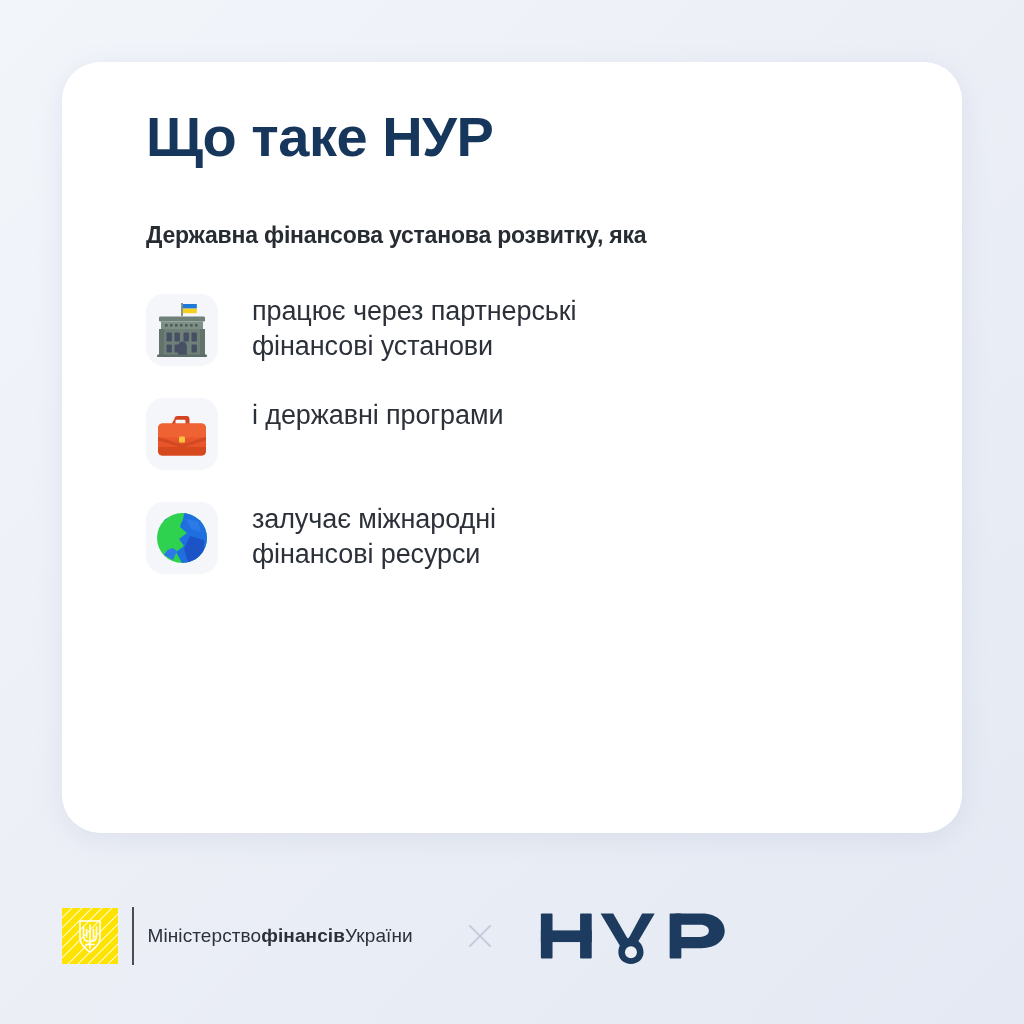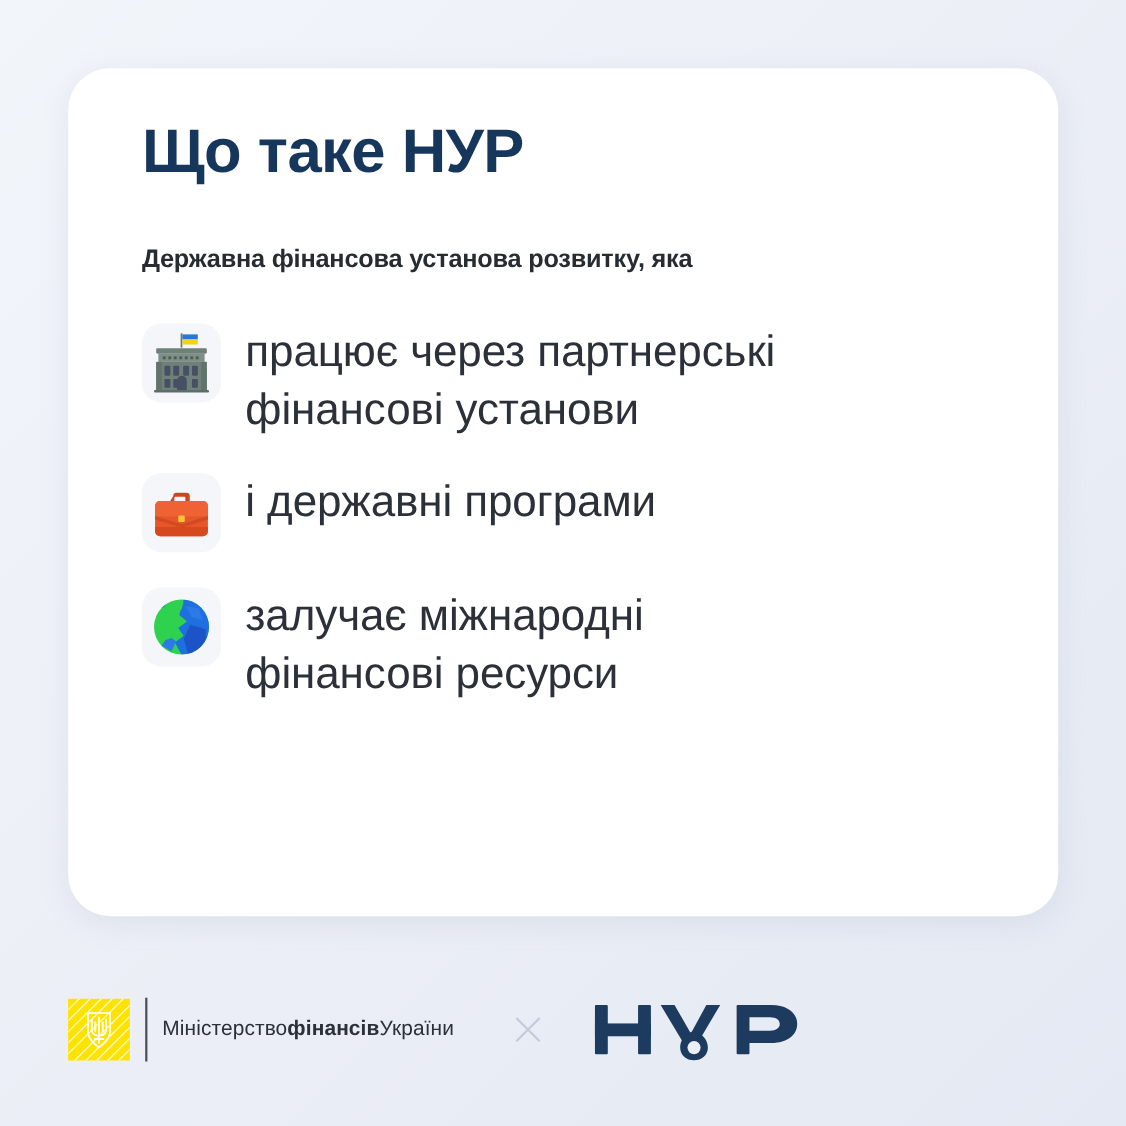--- a/index.html
+++ b/index.html
@@ -28,21 +28,21 @@
   .card {
     position: absolute;
     left: 62px;
     top: 62px;
     width: 900px;
     height: 771px;
     background: #ffffff;
     border-radius: 38px;
     box-shadow: 0 6px 26px rgba(140, 155, 185, 0.16);
     box-sizing: border-box;
-    padding: 46px 56px 0 67px;
+    padding: 46px 56px 0 84px;
   }
 
   
   .card-title {
     margin: 0;
     padding: 0;
     font-size: 56px;
     line-height: 1.05;
     font-weight: 700;
     letter-spacing: -0.5px;
@@ -83,22 +83,22 @@
     height: 72px;
     border-radius: 18px;
     background: #f4f6fa;
     position: relative;
     overflow: hidden;
     margin-top: 2px;
   }
   .feature-icon svg { display: block; width: 72px; height: 72px; }
 
   .feature-text {
-    margin-left: 22px;
-    font-size: 40px;
+    margin-left: 34px;
+    font-size: 27px;
     line-height: 1.30;
     font-weight: 400;
     letter-spacing: -0.1px;
     color: #2b3039;
     padding-top: 2px;
   }
   .feature-text .line { display: block; white-space: nowrap; }
 
   
   .footer {

